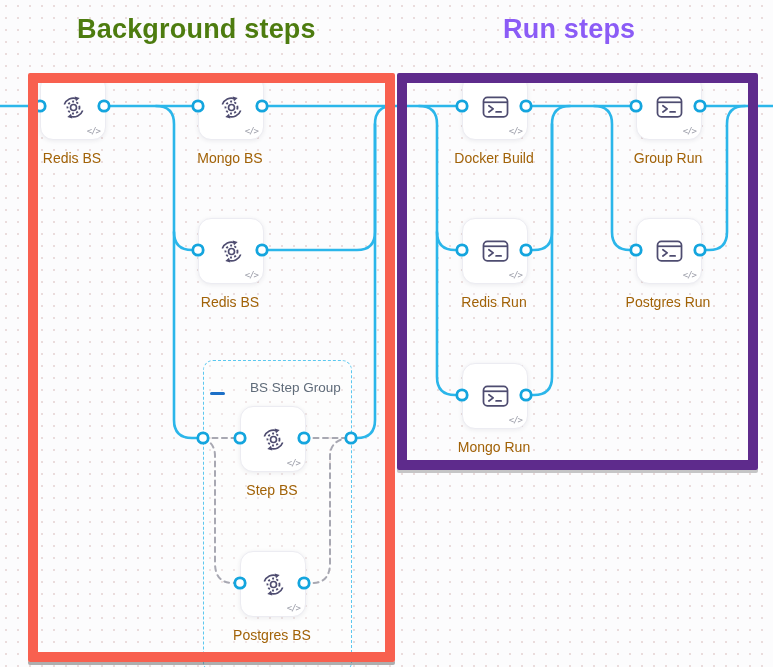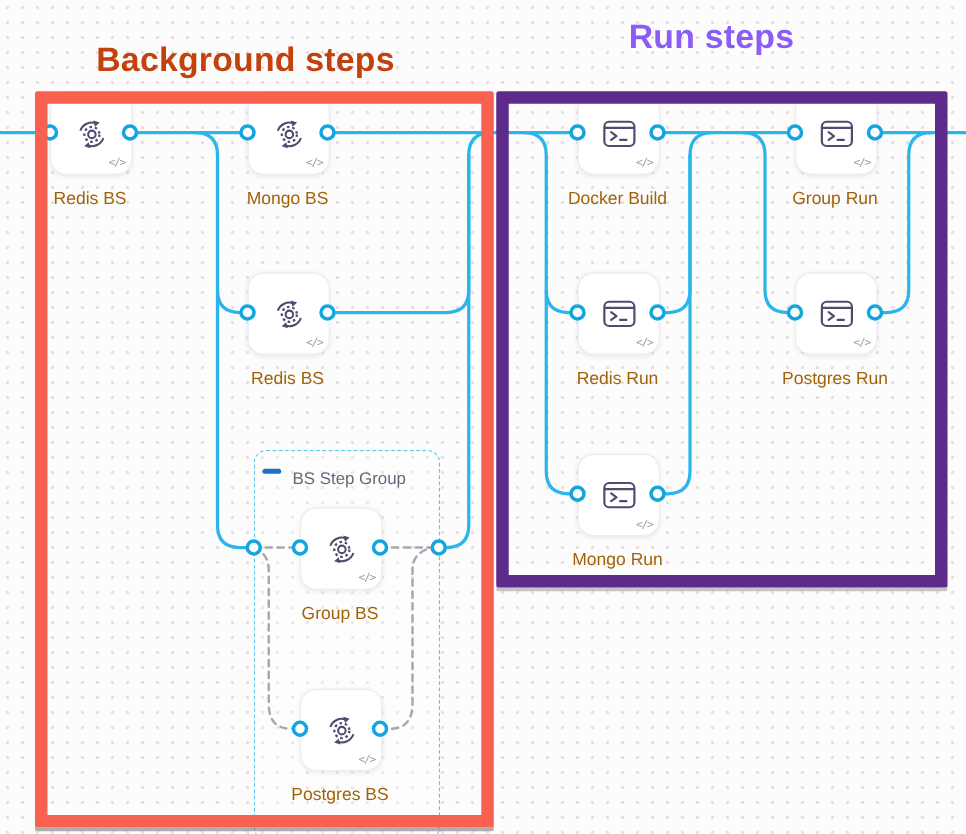--- a/index.html
+++ b/index.html
@@ -23,21 +23,21 @@
   #frame-background{left:28px;top:73px;width:367px;height:589px;box-shadow:0 3px 0 rgba(95,95,95,.5);}
   #frame-run{left:397px;top:73px;width:361px;height:397px;box-shadow:0 3px 0 rgba(95,95,95,.35);}
   #step-group-box{
     position:absolute;z-index:1;box-sizing:border-box;
     left:203px;top:360px;width:149px;height:312px;
     border:1.6px dashed #5BC8EF;border-radius:10px;
     background:rgba(255,255,255,0.25);
   }
   #step-group-header{
     position:absolute;z-index:2;left:210px;top:375px;
-    display:flex;align-items:flex-start;gap:9px;height:20px;
+    display:flex;align-items:flex-end;gap:25px;height:20px;
   }
   .collapse-dash{width:15px;height:3.5px;border-radius:2px;}
   #step-group-label{font-size:13.5px;color:#5F6B79;white-space:nowrap;}
   #nodes{position:absolute;inset:0;z-index:2;}
   .node{position:absolute;width:64px;}
   .card{
     width:64px;height:64px;background:#FFFFFF;border:1px solid #ECECF2;border-radius:13px;
     box-shadow:0 1px 4px rgba(40,41,61,.08);position:relative;
     display:flex;align-items:center;justify-content:center;cursor:pointer;
   }
@@ -48,21 +48,21 @@
   .node-label{
     position:absolute;top:76px;left:50%;transform:translateX(-50%);
     white-space:nowrap;font-size:14px;color:#a16207;
   }
   #edge-layer{position:absolute;left:0;top:0;z-index:3;pointer-events:none;}
   #edge-layer .port{pointer-events:auto;cursor:crosshair;}
 </style>
 </head>
 <body>
 
-<div id="bg-title" class="title" style="color: #c2410c; margin-top: 19px;">Background steps</div>
+<div id="bg-title" class="title" style="color: #4d7c0f;">Background steps</div>
 <div id="run-title" class="title" style="color: #8b5cf6;">Run steps</div>
 
 <div id="step-group-box" style="border-color: rgb(91, 200, 239);"></div>
 <div id="step-group-header">
   <span class="collapse-dash" style="background: rgb(28, 112, 199);"></span>
   <span id="step-group-label">BS Step Group</span>
 </div>
 
 <div id="nodes">
     <div class="node" style="left: 40px; top: 74px;">
@@ -112,21 +112,21 @@
         <svg width="31" height="31" viewBox="0 0 32 32" fill="none">
           <circle cx="16" cy="16" r="3.1" stroke="#4E4C70" stroke-width="1.7"></circle>
           <circle cx="16" cy="16" r="6.2" stroke="#4E4C70" stroke-width="1.9" stroke-dasharray="2.1 2.4"></circle>
           <path d="M 25.5 19 A 10 10 0 0 1 12.6 25.1" stroke="#4E4C70" stroke-width="1.7"></path>
           <path d="M 6.5 13 A 10 10 0 0 1 19.4 6.9" stroke="#4E4C70" stroke-width="1.7"></path>
           <path d="M 13.4 22.4 L 9.6 25.9 L 14.8 27.4 Z" fill="#4E4C70"></path>
           <path d="M 18.6 9.6 L 22.4 6.1 L 17.2 4.6 Z" fill="#4E4C70"></path>
         </svg>
         <span class="code-badge">&lt;/&gt;</span>
       </div>
-      <div class="node-label">Group BS</div>
+      <div class="node-label">Step BS</div>
     </div>
     <div class="node" style="left: 240px; top: 551px;">
       <div class="card">
         <svg width="31" height="31" viewBox="0 0 32 32" fill="none">
           <circle cx="16" cy="16" r="3.1" stroke="#4E4C70" stroke-width="1.7"></circle>
           <circle cx="16" cy="16" r="6.2" stroke="#4E4C70" stroke-width="1.9" stroke-dasharray="2.1 2.4"></circle>
           <path d="M 25.5 19 A 10 10 0 0 1 12.6 25.1" stroke="#4E4C70" stroke-width="1.7"></path>
           <path d="M 6.5 13 A 10 10 0 0 1 19.4 6.9" stroke="#4E4C70" stroke-width="1.7"></path>
           <path d="M 13.4 22.4 L 9.6 25.9 L 14.8 27.4 Z" fill="#4E4C70"></path>
           <path d="M 18.6 9.6 L 22.4 6.1 L 17.2 4.6 Z" fill="#4E4C70"></path>

